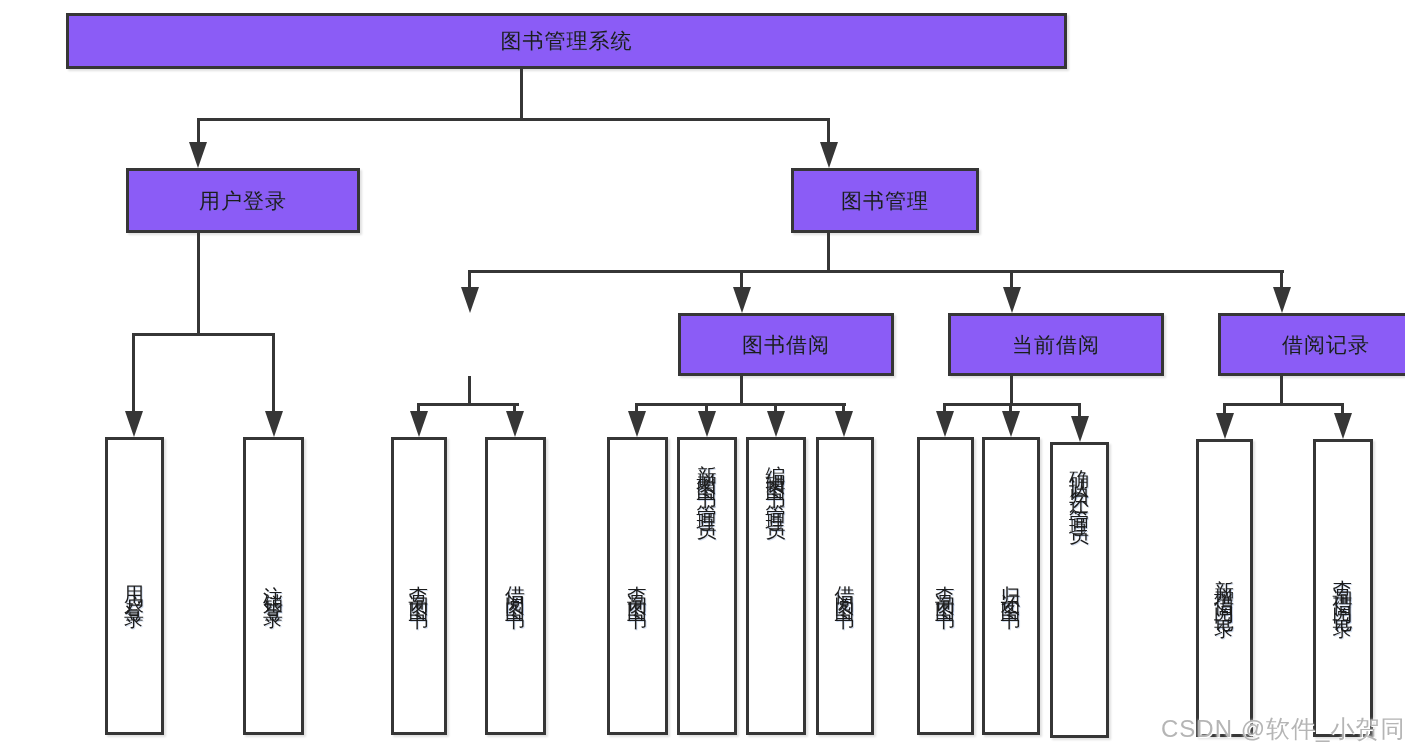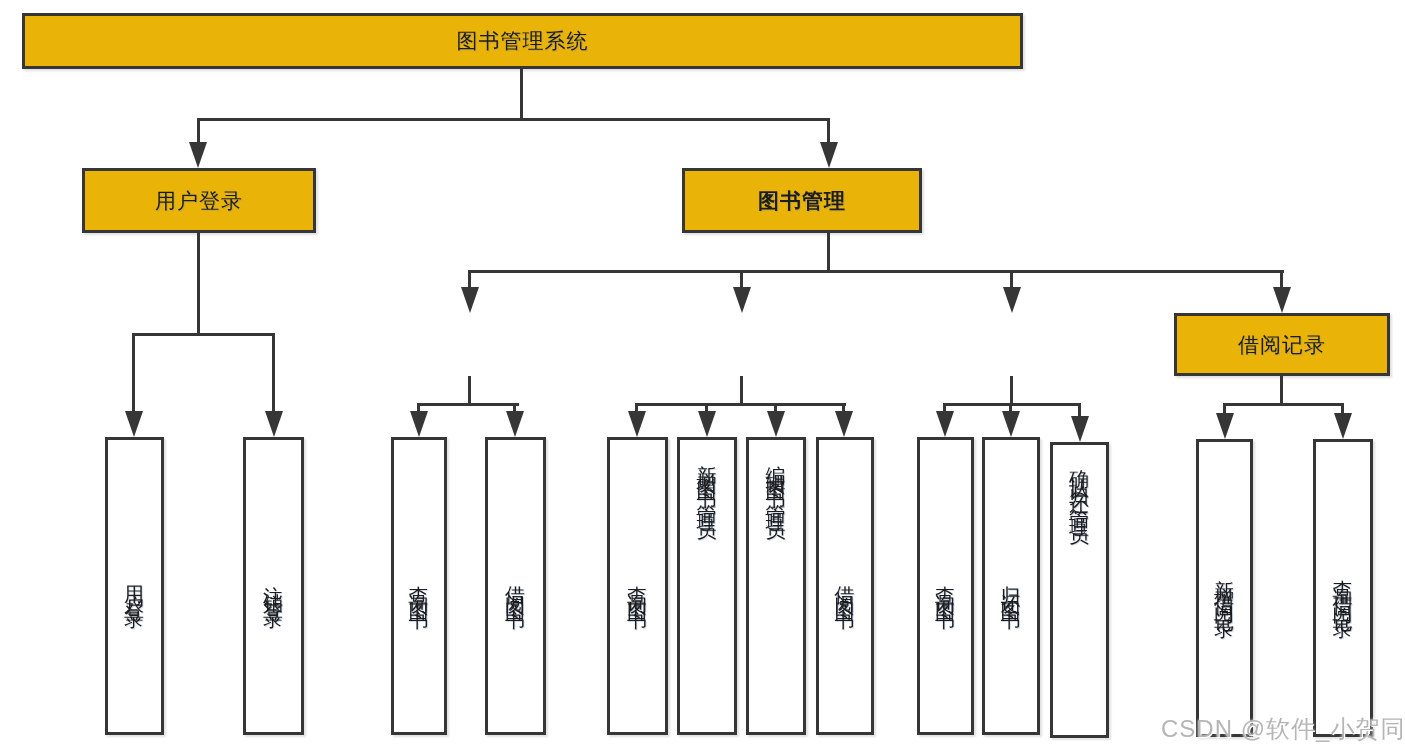--- a/index.html
+++ b/index.html
@@ -8,23 +8,24 @@
     width:1405px;height:747px;
     background:#ffffff;
     font-family:"Liberation Sans","DejaVu Sans",sans-serif;
     overflow:hidden;
   }
   
   .hbox{
     position:absolute;
     box-sizing:border-box;
     border:3px solid #363636;
-    background:#eab308;
+    background:#8b5cf6;
     display:flex;align-items:center;justify-content:center;
     box-shadow:2px 2px 2px rgba(0,0,0,0.12);
+    margin-left:44px;
   }
   .hbox span{
     font-size:21px;color:#1c1c1c;letter-spacing:1px;
     text-shadow:1px 1px 0 rgba(90,130,200,0.25);
   }
   
   .vbox{
     position:absolute;
     box-sizing:border-box;
     border:3px solid #363636;
@@ -71,21 +72,21 @@
   <div class="line" style="left:520px;top:69px;width:3px;height:51px;"></div>
   <div class="line" style="left:197px;top:118px;width:633px;height:3px;"></div>
   <div class="line" style="left:197px;top:118px;width:3px;height:28px;"></div>
   <div class="line" style="left:827px;top:118px;width:3px;height:28px;"></div>
   <div class="arr" style="left:189px;top:142px;"></div>
   <div class="arr" style="left:820px;top:142px;"></div>
 
   <div class="hbox" style="left:82px;top:168px;width:234px;height:65px;">
     <span>用户登录</span>
   </div>
-  <div class="hbox" style="left:682px;top:168px;width:240px;height:65px;font-weight:bold;">
+  <div class="hbox" style="left:747px;top:168px;width:188px;height:65px;">
     <span>图书管理</span>
   </div>
 
   <div class="line" style="left:197px;top:233px;width:3px;height:102px;"></div>
   <div class="line" style="left:132px;top:333px;width:143px;height:3px;"></div>
   <div class="line" style="left:132px;top:333px;width:3px;height:80px;"></div>
   <div class="line" style="left:272px;top:333px;width:3px;height:80px;"></div>
   <div class="arr" style="left:125px;top:411px;"></div>
   <div class="arr" style="left:265px;top:411px;"></div>
 
@@ -93,20 +94,26 @@
   <div class="line" style="left:468px;top:270px;width:816px;height:3px;"></div>
   <div class="line" style="left:468px;top:270px;width:3px;height:20px;"></div>
   <div class="line" style="left:740px;top:270px;width:3px;height:20px;"></div>
   <div class="line" style="left:1010px;top:270px;width:3px;height:20px;"></div>
   <div class="line" style="left:1280px;top:270px;width:3px;height:20px;"></div>
   <div class="arr" style="left:461px;top:287px;"></div>
   <div class="arr" style="left:733px;top:287px;"></div>
   <div class="arr" style="left:1003px;top:287px;"></div>
   <div class="arr" style="left:1273px;top:287px;"></div>
 
+  <div class="hbox" style="left:634px;top:313px;width:216px;height:63px;">
+    <span>图书借阅</span>
+  </div>
+  <div class="hbox" style="left:904px;top:313px;width:216px;height:63px;">
+    <span>当前借阅</span>
+  </div>
   <div class="hbox" style="left:1174px;top:313px;width:216px;height:63px;">
     <span>借阅记录</span>
   </div>
 
   <div class="line" style="left:468px;top:376px;width:3px;height:30px;"></div>
   <div class="line" style="left:417px;top:403px;width:102px;height:3px;"></div>
   <div class="line" style="left:417px;top:403px;width:3px;height:12px;"></div>
   <div class="line" style="left:513px;top:403px;width:3px;height:12px;"></div>
   <div class="arr" style="left:410px;top:411px;"></div>
   <div class="arr" style="left:506px;top:411px;"></div>

